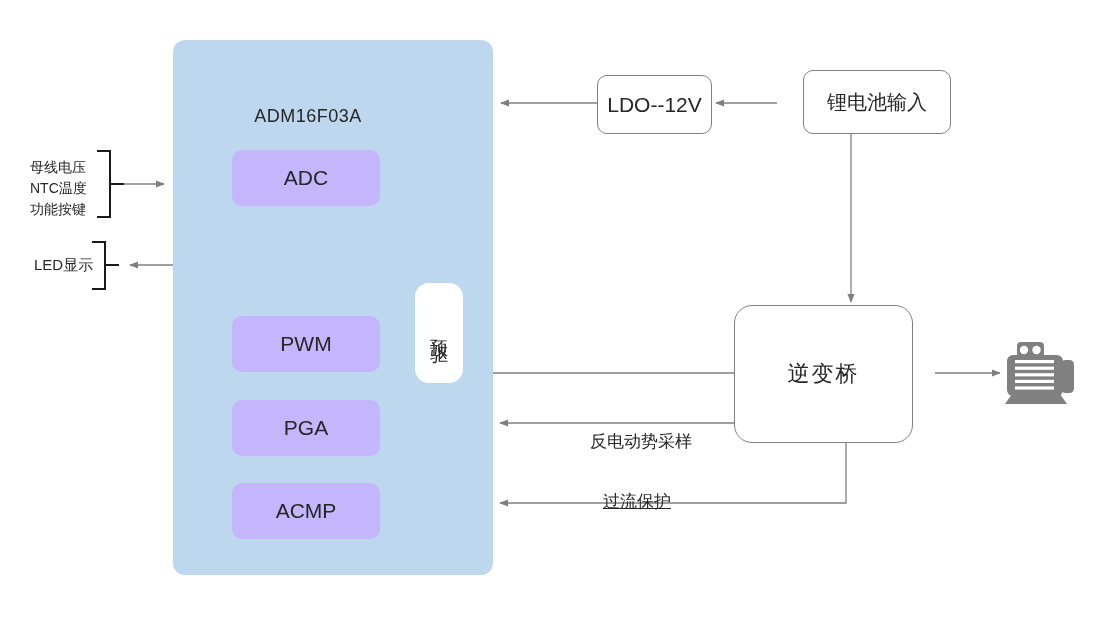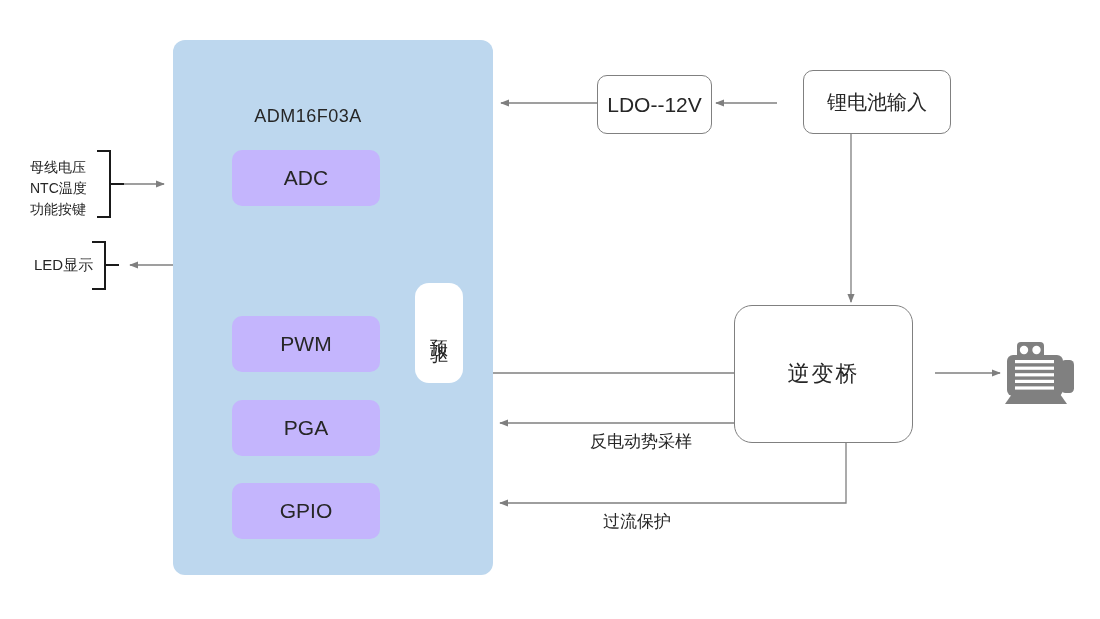--- a/index.html
+++ b/index.html
@@ -54,21 +54,21 @@
 
   
   .inputs-label { left: 30px; top: 157px; width: 90px; font-size: 14px; line-height: 21px; }
   .inputs-label div { white-space: nowrap; }
   .led-label    { left: 34px; top: 256px; font-size: 15px; white-space: nowrap; }
 
   
   .sig { text-align: center; font-size: 17px; }
   .uvw-label  { left: 535px; top: 382px; width: 200px; letter-spacing: 2px; }
   .bemf-label { left: 535px; top: 430px; width: 212px; }
-  .ocp-label  { left: 535px; top: 510px; width: 204px; }
+  .ocp-label  { left: 535px; top: 490px; width: 204px; text-decoration: underline; }
 
   svg.overlay { position: absolute; left: 0; top: 0; pointer-events: none; }
 </style>
 </head>
 <body>
 
 <div class="stage">
 
   <div class="abs mcu-block"></div>
 
@@ -116,21 +116,21 @@
         <rect x="1015" y="386.4" width="39" height="3.2"></rect>
       </g>
     </g>
   </svg>
 
   <div class="abs mcu-title">ADM16F03A</div>
 
   <div class="abs module m0">ADC</div>
   <div class="abs module m2">PWM</div>
   <div class="abs module m3">PGA</div>
-  <div class="abs module m4">GPIO</div>
+  <div class="abs module m4">ACMP</div>
 
   <div class="abs predriver">预驱</div>
 
   <div class="abs flowbox ldo-box">LDO--12V</div>
   <div class="abs flowbox battery-box">锂电池输入</div>
 
   <div class="abs flowbox inverter-box">逆变桥</div>
 
   <div class="abs inputs-label">
     <div>母线电压</div>

